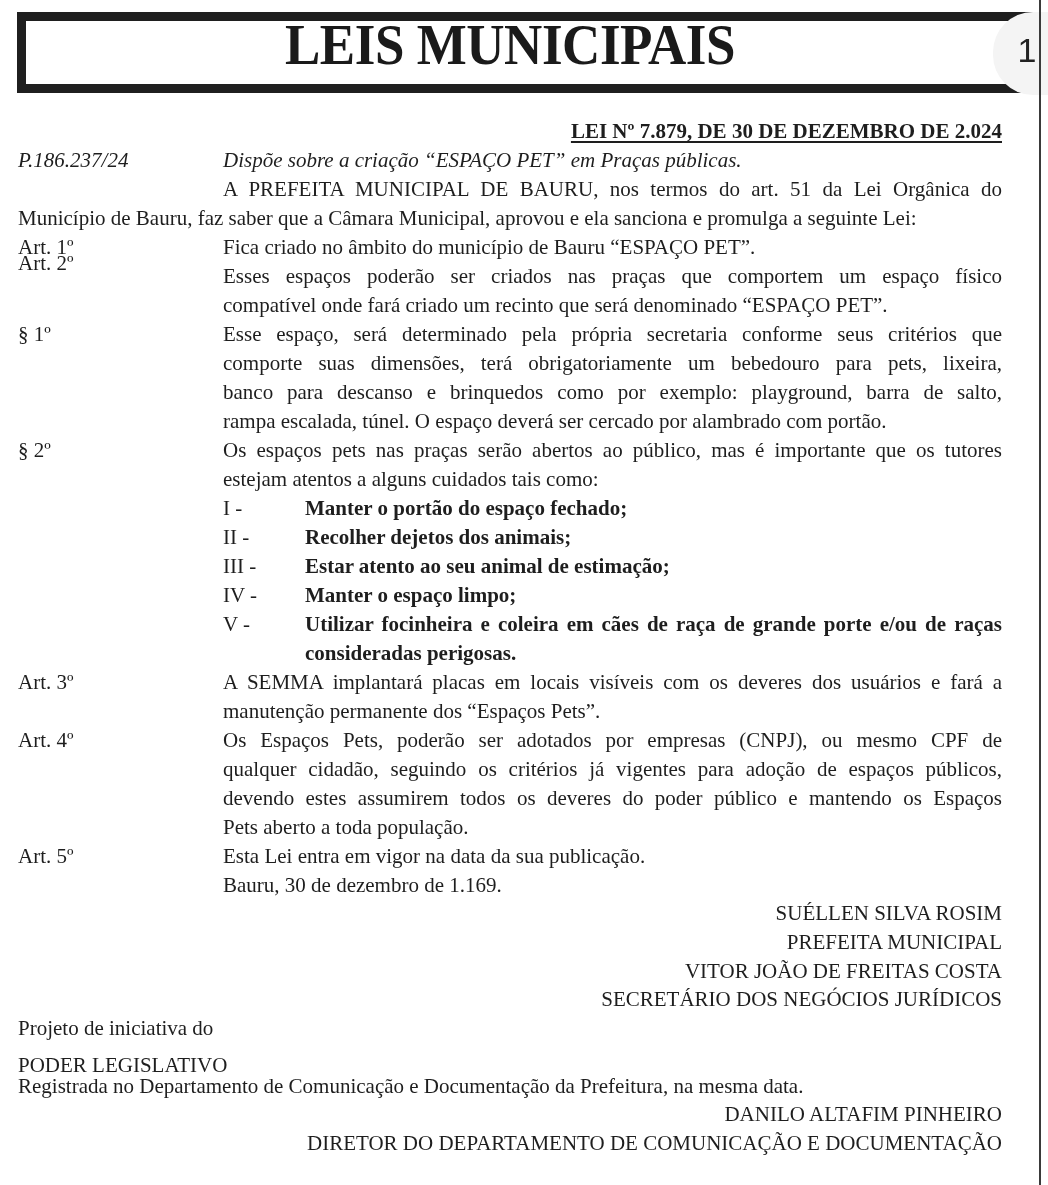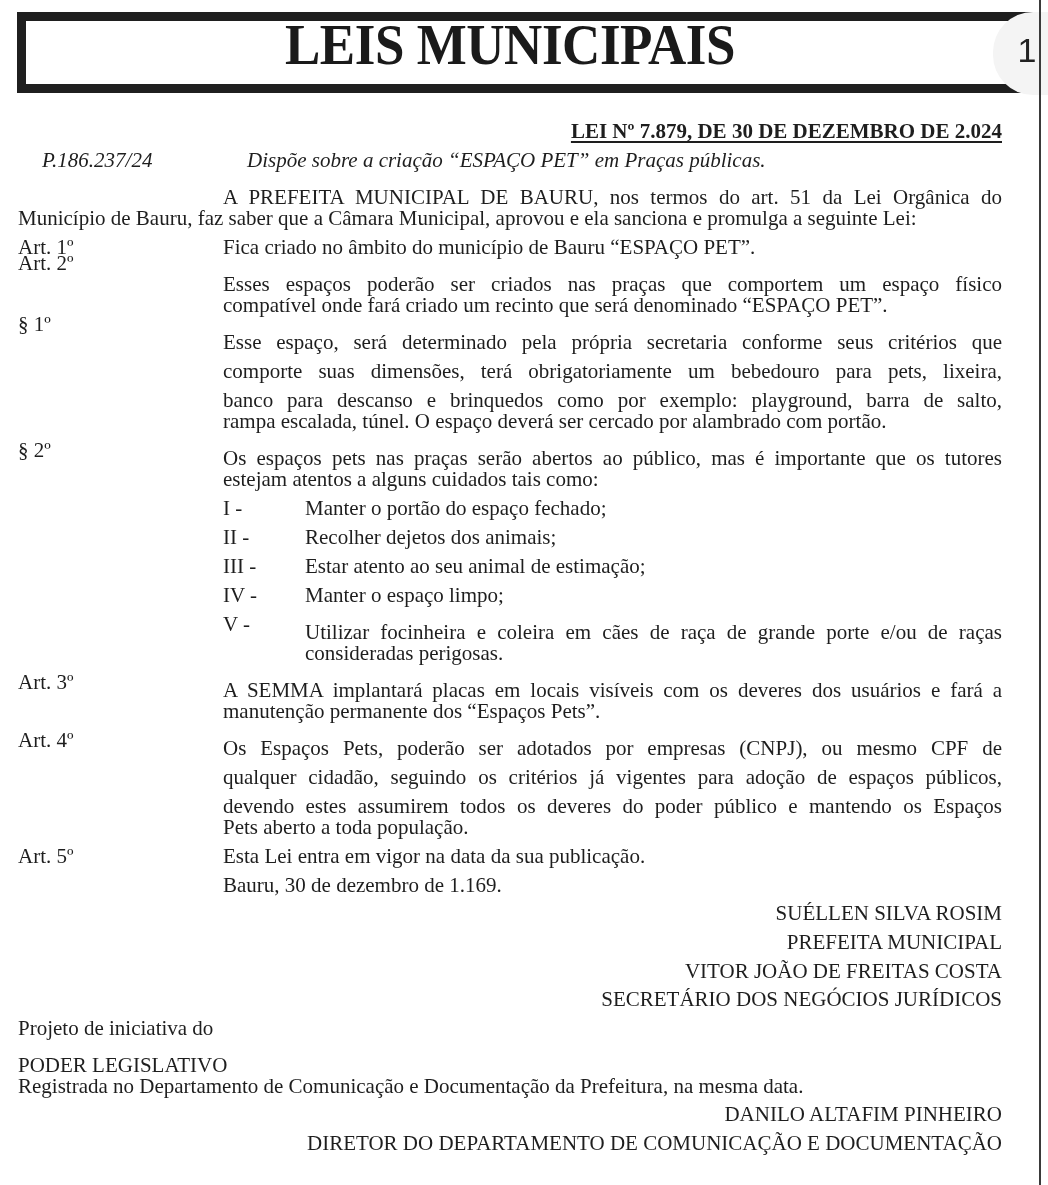--- a/index.html
+++ b/index.html
@@ -26,29 +26,29 @@
     font-family: "Liberation Sans", "DejaVu Sans", sans-serif; font-size: 34px;
     line-height: 44px; color: #222; text-align: center;
   }
   .vline {
     position: absolute; left: 1039px; top: 0; width: 2px; height: 1185px; background: #3a3a3a;
   }
   .doc { position: absolute; left: 0; top: 117px; width: 1040px; }
   .line {
     position: absolute; font-size: 21px; line-height: 29px; height: 29px; white-space: nowrap;
   }
-  .j { text-align: justify; text-align-last: justify; white-space: normal; margin-top: 8px; }
+  .j { text-align: justify; text-align-last: justify; white-space: normal; }
   .label { left: 18px; }
   .body-col { left: 223px; width: 779px; }
   .full { left: 18px; width: 984px; }
   .center { left: 18px; width: 984px; text-align: right; }
   .roman { left: 223px; }
-  .item { left: 305px; width: 697px; }
+  .item { left: 305px; width: 697px; font-weight: bold; }
   .title-law { font-weight: bold; text-decoration: underline; text-decoration-thickness: 2px; text-underline-offset: 3px; }
-  .italic { font-style: italic; margin-left: 24px; }
+  .italic { font-style: italic; }
 </style>
 </head>
 <body>
 
 <div class="header-box"></div>
 <div class="header-title">LEIS MUNICIPAIS</div>
 <div class="page-badge"></div>
 <div class="page-badge-num">1</div>
 <div class="vline"></div>
 
@@ -60,21 +60,21 @@
   <div class="line body-col j" style="top:58px">A PREFEITA MUNICIPAL DE BAURU, nos termos do art. 51 da Lei Orgânica do</div>
   <div class="line full" style="top:87px">Município de Bauru, faz saber que a Câmara Municipal, aprovou e ela sanciona e promulga a seguinte Lei:</div>
 
   <div class="line label" style="top:116px">Art. 1º</div>
   <div class="line body-col" style="top:116px">Fica criado no âmbito do município de Bauru “ESPAÇO PET”.</div>
 
   <div class="line label" style="top:132px">Art. 2º</div>
   <div class="line body-col j" style="top:145px">Esses espaços poderão ser criados nas praças que comportem um espaço físico</div>
   <div class="line body-col" style="top:174px">compatível onde fará criado um recinto que será denominado “ESPAÇO PET”.</div>
 
-  <div class="line label" style="top:193px">§ 1º</div>
+  <div class="line label" style="top:203px">§ 1º</div>
   <div class="line body-col j" style="top:203px">Esse espaço, será determinado pela própria secretaria conforme seus critérios que</div>
   <div class="line body-col j" style="top:232px">comporte suas dimensões, terá obrigatoriamente um bebedouro para pets, lixeira,</div>
   <div class="line body-col j" style="top:261px">banco para descanso e brinquedos como por exemplo: playground, barra de salto,</div>
   <div class="line body-col" style="top:290px">rampa escalada, túnel. O espaço deverá ser cercado por alambrado com portão.</div>
 
   <div class="line label" style="top:319px">§ 2º</div>
   <div class="line body-col j" style="top:319px">Os espaços pets nas praças serão abertos ao público, mas é importante que os tutores</div>
   <div class="line body-col" style="top:348px">estejam atentos a alguns cuidados tais como:</div>
 
   <div class="line roman" style="top:377px">I -</div>

